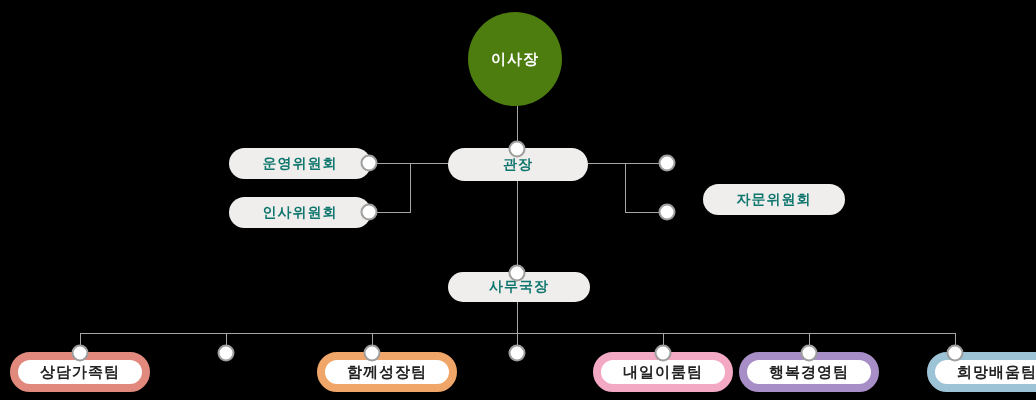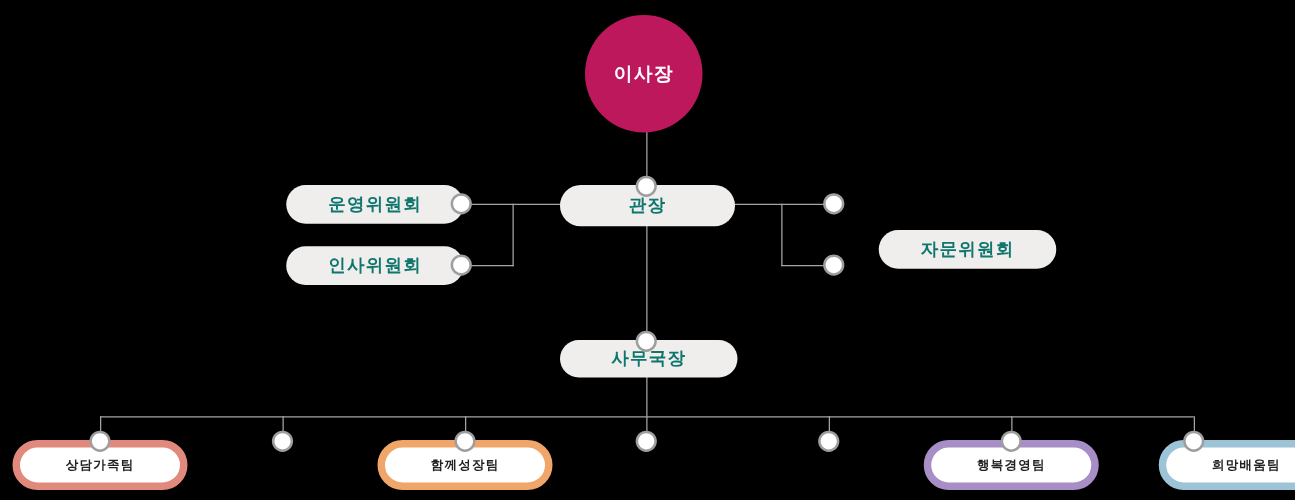--- a/index.html
+++ b/index.html
@@ -22,23 +22,23 @@
     box-sizing:border-box;
   }
   .pill.director{left:448px;top:148px;width:140px;height:33px;}
   .pill.cleft{left:229px;width:142px;}
   .pill.cright{left:703px;width:142px;margin-top:36px;}
   .row1{top:148px;}
   .row2{top:197px;}
   .pill.secretary{left:448px;top:272px;width:142px;height:30px;}
   .team{
     position:absolute;top:352px;width:140px;height:40px;border-radius:21px;
-    background:#fff;border:6px solid #c2410c;box-sizing:border-box;
+    background:#fff;border:8px solid #c2410c;box-sizing:border-box;
     display:flex;align-items:center;justify-content:center;
-    color:#222;font-size:10px;font-weight:700;letter-spacing:1px;
+    color:#222;font-size:15px;font-weight:700;letter-spacing:1px;
   }
   .dot{
     position:absolute;width:13px;height:13px;border-radius:50%;
     background:#fff;border:2px solid #9e9e9e;box-sizing:content-box;
     transform:translate(-50%,-50%);
   }
 </style>
 </head>
 <body>
 
@@ -54,33 +54,34 @@
   <div class="vline" style="left:517px;top:180px;height:93px;"></div>
   <div class="vline" style="left:517px;top:301px;height:53px;"></div>
   <div class="hline" style="left:80px;top:333px;width:875px;"></div>
   <div class="vline" style="left:80px;top:333px;height:21px;"></div>
   <div class="vline" style="left:226px;top:333px;height:21px;"></div>
   <div class="vline" style="left:372px;top:333px;height:21px;"></div>
   <div class="vline" style="left:663px;top:333px;height:21px;"></div>
   <div class="vline" style="left:809px;top:333px;height:21px;"></div>
   <div class="vline" style="left:955px;top:333px;height:21px;"></div>
 
-  <div class="chairman" style="background-color: #be185d;">이사장</div>
+  <div class="chairman" style="background-color: #4d7c0f;">이사장</div>
 
   <div class="pill director">관장</div>
 
   <div class="pill cleft row1">운영위원회</div>
   <div class="pill cleft row2">인사위원회</div>
 
   <div class="pill cright row1">자문위원회</div>
 
   <div class="pill secretary">사무국장</div>
 
   <div class="team" style="left: 10px; border-color: rgb(224, 137, 124);">상담가족팀</div>
-  <div class="team" style="left: 302px; border-color: rgb(239, 166, 104);">함께성장팀</div>
+  <div class="team" style="left: 317px; border-color: rgb(239, 166, 104);">함께성장팀</div>
+  <div class="team" style="left: 593px; border-color: rgb(243, 168, 195);">내일이룸팀</div>
   <div class="team" style="left: 739px; border-color: rgb(167, 142, 199);">행복경영팀</div>
   <div class="team" style="left: 927px; border-color: rgb(157, 196, 214);">희망배움팀</div>
 
   <div class="dot" style="left:517px;top:149px;"></div>
   <div class="dot" style="left:369px;top:163px;"></div>
   <div class="dot" style="left:369px;top:212px;"></div>
   <div class="dot" style="left:667px;top:163px;"></div>
   <div class="dot" style="left:667px;top:212px;"></div>
   <div class="dot" style="left:517px;top:273px;"></div>
   <div class="dot" style="left:80px;top:353px;"></div>

